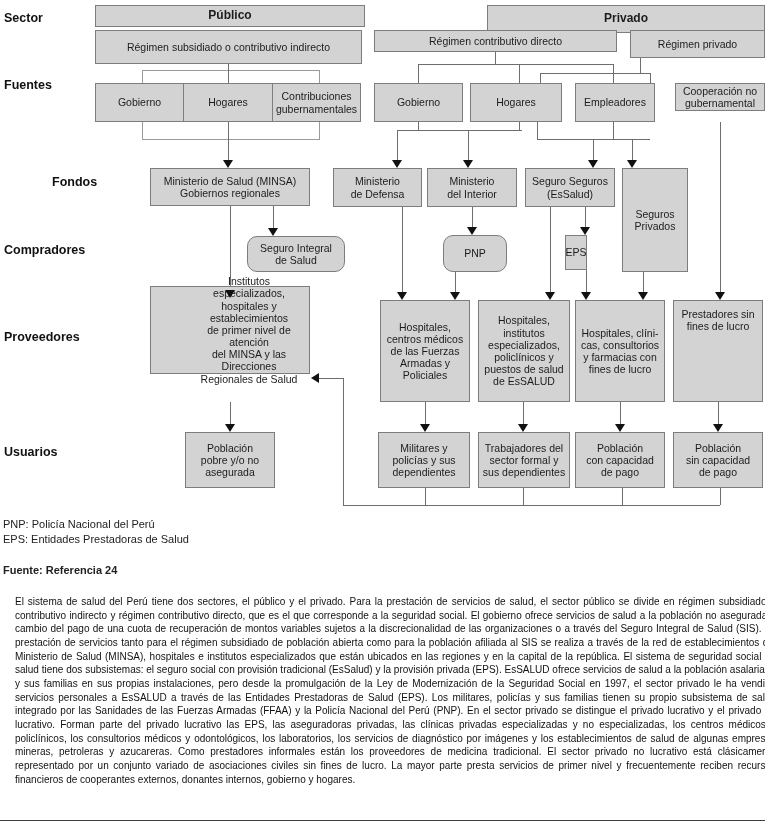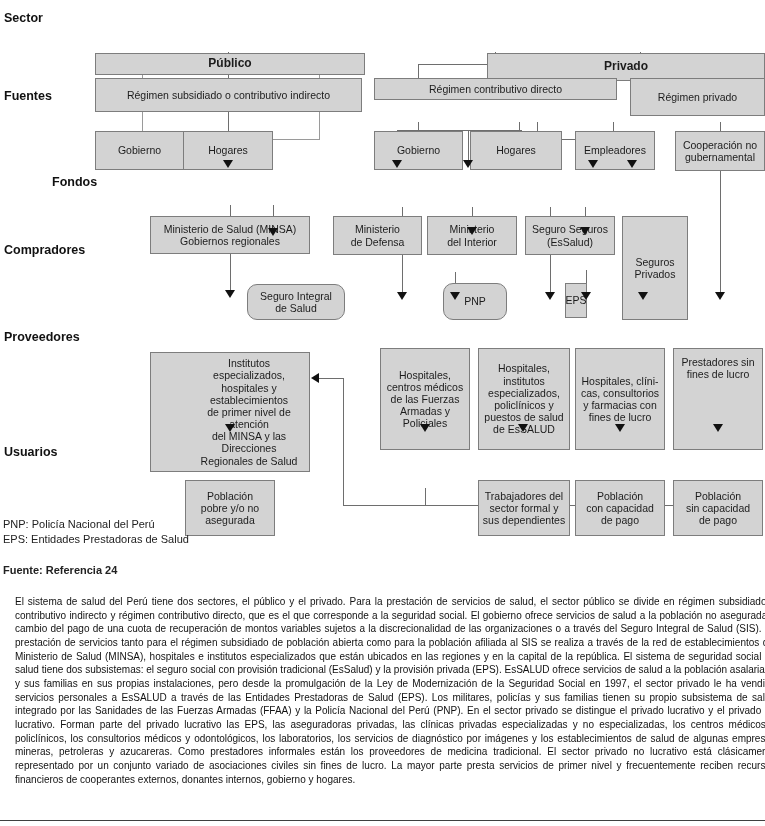--- a/index.html
+++ b/index.html
@@ -1,21 +1,21 @@
 <!DOCTYPE html>
 <html><head>
 <meta charset="utf-8">
 <style>
   html,body{margin:0;padding:0;background:#ffffff;}
   #page{position:relative;width:765px;height:826px;background:#fff;
         font-family:"Liberation Sans", sans-serif;overflow:hidden;}
   .box{position:absolute;box-sizing:border-box;background:#d3d3d3;border:1px solid #7d7d7d;
        display:flex;align-items:center;justify-content:center;text-align:center;
        font-size:10.5px;line-height:1.16;color:#1c1c1c;white-space:pre-line;
-       padding:1px 2px;z-index:2;margin-top:48px;}
+       padding:1px 2px;z-index:2;}
   .hdr{font-weight:bold;font-size:12px;}
   .round{border-radius:10px;}
   .top-align{align-items:flex-start;padding-top:7px;}
   .rowlabel{position:absolute;font-weight:bold;font-size:12.5px;color:#111;z-index:2;}
   .bracket{position:absolute;border:1px solid #9a9a9a;z-index:0;}
   .ln{position:absolute;background:#6e6e6e;z-index:0;}
   .ad{position:absolute;width:0;height:0;border-left:5px solid transparent;
       border-right:5px solid transparent;border-top:8px solid #111;z-index:3;}
   .al{position:absolute;width:0;height:0;border-top:5px solid transparent;
       border-bottom:5px solid transparent;border-right:8px solid #111;z-index:3;}
@@ -23,57 +23,59 @@
   .bodytext{position:absolute;left:15px;top:595px;width:761px;font-size:10px;
             line-height:13.65px;text-align:justify;color:#111;}
   .hrule{position:absolute;left:0;top:820px;width:765px;border-top:1.5px solid #3f3f3f;}
 </style>
 </head>
 <body>
 
 <div id="page">
 
   <div class="rowlabel" style="left:4px;top:11px;">Sector</div>
-  <div class="rowlabel" style="left:4px;top:89px;">Fuentes</div>
+  <div class="rowlabel" style="left:4px;top:78px;">Fuentes</div>
   <div class="rowlabel" style="left:4px;top:175px;margin-left:48px;">Fondos</div>
   <div class="rowlabel" style="left:4px;top:243px;">Compradores</div>
   <div class="rowlabel" style="left:4px;top:330px;">Proveedores</div>
   <div class="rowlabel" style="left:4px;top:445px;">Usuarios</div>
 
   <div class="box hdr" style="left:95px;top:5px;width:270px;height:22px;">Público</div>
   <div class="box hdr" style="left:487px;top:5px;width:278px;height:28px;">Privado</div>
   <div class="box" style="left:95px;top:30px;width:267px;height:34px;">Régimen subsidiado o contributivo indirecto</div>
   <div class="box" style="left:374px;top:30px;width:243px;height:22px;">Régimen contributivo directo</div>
-  <div class="box" style="left:630px;top:30px;width:135px;height:38px;">Régimen privado</div>
+  <div class="box" style="left:630px;top:30px;width:135px;height:28px;">Régimen privado</div>
 
   <div class="box" style="left:95px;top:83px;width:89px;height:39px;">Gobierno</div>
   <div class="box" style="left:183px;top:83px;width:90px;height:39px;">Hogares</div>
+  <div class="box" style="left:272px;top:83px;width:89px;height:39px;">Contribuciones
+gubernamentales</div>
   <div class="box" style="left:374px;top:83px;width:89px;height:39px;">Gobierno</div>
   <div class="box" style="left:470px;top:83px;width:92px;height:39px;">Hogares</div>
   <div class="box" style="left:575px;top:83px;width:80px;height:39px;">Empleadores</div>
-  <div class="box" style="left:675px;top:83px;width:90px;height:40px;">Cooperación no
+  <div class="box" style="left:675px;top:83px;width:90px;height:28px;">Cooperación no
 gubernamental</div>
 
   <div class="box" style="left:150px;top:168px;width:160px;height:38px;">Ministerio de Salud (MINSA)
 Gobiernos regionales</div>
   <div class="box" style="left:333px;top:168px;width:89px;height:39px;">Ministerio
 de Defensa</div>
   <div class="box" style="left:427px;top:168px;width:90px;height:39px;">Ministerio
 del Interior</div>
   <div class="box" style="left:525px;top:168px;width:90px;height:39px;">Seguro Seguros
 (EsSalud)</div>
   <div class="box" style="left:622px;top:168px;width:66px;height:104px;">Seguros
 Privados</div>
 
   <div class="box round" style="left:247px;top:236px;width:98px;height:36px;">Seguro Integral
 de Salud</div>
   <div class="box round" style="left:443px;top:235px;width:64px;height:37px;">PNP</div>
   <div class="box" style="left:565px;top:235px;width:22px;height:35px;">EPS</div>
 
-  <div class="box" style="left:150px;top:304px;width:160px;height:120px;padding-left:40px;">Institutos especializados,
+  <div class="box" style="left:150px;top:286px;width:160px;height:88px;padding-left:40px;">Institutos especializados,
 hospitales y establecimientos
 de primer nivel de atención
 del MINSA y las Direcciones
 Regionales de Salud</div>
   <div class="box" style="left:380px;top:300px;width:90px;height:102px;">Hospitales,
 centros médicos
 de las Fuerzas
 Armadas y
 Policiales</div>
   <div class="box" style="left:478px;top:300px;width:92px;height:102px;">Hospitales,
@@ -85,20 +87,23 @@
   <div class="box" style="left:575px;top:300px;width:90px;height:102px;">Hospitales, clíni-
 cas, consultorios
 y farmacias con
 fines de lucro</div>
   <div class="box top-align" style="left:673px;top:300px;width:90px;height:102px;">Prestadores sin
 fines de lucro</div>
 
   <div class="box" style="left:185px;top:432px;width:90px;height:56px;">Población
 pobre y/o no
 asegurada</div>
+  <div class="box" style="left:378px;top:432px;width:92px;height:56px;">Militares y
+policías y sus
+dependientes</div>
   <div class="box" style="left:478px;top:432px;width:92px;height:56px;">Trabajadores del
 sector formal y
 sus dependientes</div>
   <div class="box" style="left:575px;top:432px;width:90px;height:56px;">Población
 con capacidad
 de pago</div>
   <div class="box" style="left:673px;top:432px;width:90px;height:56px;">Población
 sin capacidad
 de pago</div>
 

